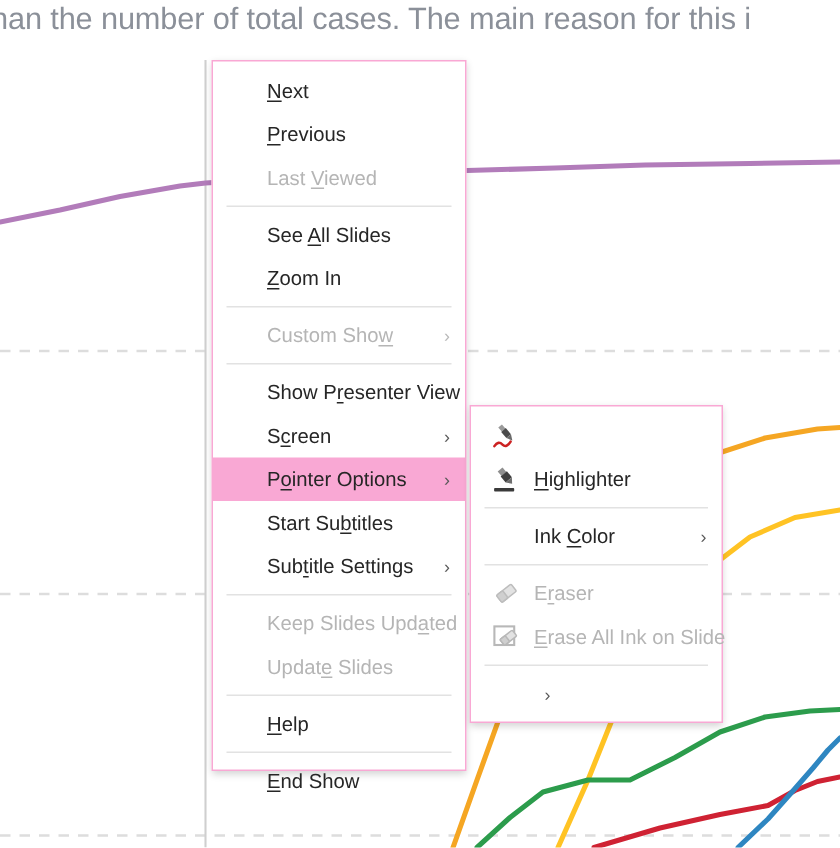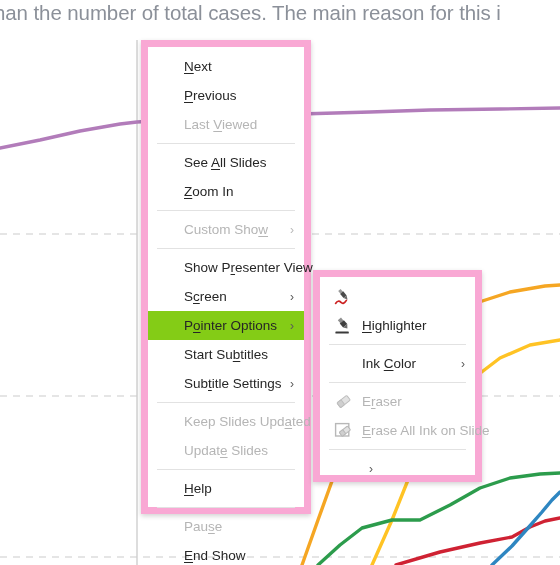--- a/index.html
+++ b/index.html
@@ -22,21 +22,21 @@
     letter-spacing:-0.1px;
     color:#8b9099;
     white-space:nowrap;
     line-height:30px;
   }
 
   
   .menu{
     position:absolute;
     background:#ffffff;
-    border:7px solid #f9a8d4;
+    border:1px solid #f9a8d4;
     box-shadow:0 2px 5px rgba(0,0,0,.18);
     font-size:13.5px;
     color:#262626;
     padding:5px 0;
     box-sizing:border-box;
   }
   #ctx-menu{ left:141px; top:40px; width:170px; height:474px; }
   #sub-menu { left:313px; top:270px; width:169px; height:212px; }
 
   .mi{
@@ -46,21 +46,21 @@
     height:29px;
     padding:0 10px 0 0;
     cursor:default;
     white-space:nowrap;
   }
   #ctx-menu .mi{ padding-left:36px; }
   #sub-menu .mi{ padding-left:8px; }
 
   .mi .lbl{ flex:1 1 auto; }
   .mi.disabled{ color:#b5b5b5; }
-  .mi.hl{ background:#84cc16; }
+  .mi.hl{ background:#f9a8d4; }
 
   .sep{
     height:1px;background:#e2e2e2;
     margin:4px 9px 4px 9px;
   }
   #sub-menu .sep{ margin:4px 9px; }
 
   .arrow{
     width:11px;text-align:right;
     color:#595959;font-size:12px;line-height:1;
@@ -154,24 +154,20 @@
     <div class="mi disabled">
       <span class="lbl">Updat<span class="u">e</span> Slides</span>
       <span class="arrow"></span>
     </div>
     <div class="sep"></div>
     <div class="mi">
       <span class="lbl"><span class="u">H</span>elp</span>
       <span class="arrow"></span>
     </div>
     <div class="sep"></div>
-    <div class="mi disabled">
-      <span class="lbl">Pau<span class="u">s</span>e</span>
-      <span class="arrow"></span>
-    </div>
     <div class="mi">
       <span class="lbl"><span class="u">E</span>nd Show</span>
       <span class="arrow"></span>
     </div>
   </div>
 
 <div class="menu" id="sub-menu">
     <div class="mi">
       <span class="icn">
         <svg width="19" height="19" viewBox="0 0 19 19">

